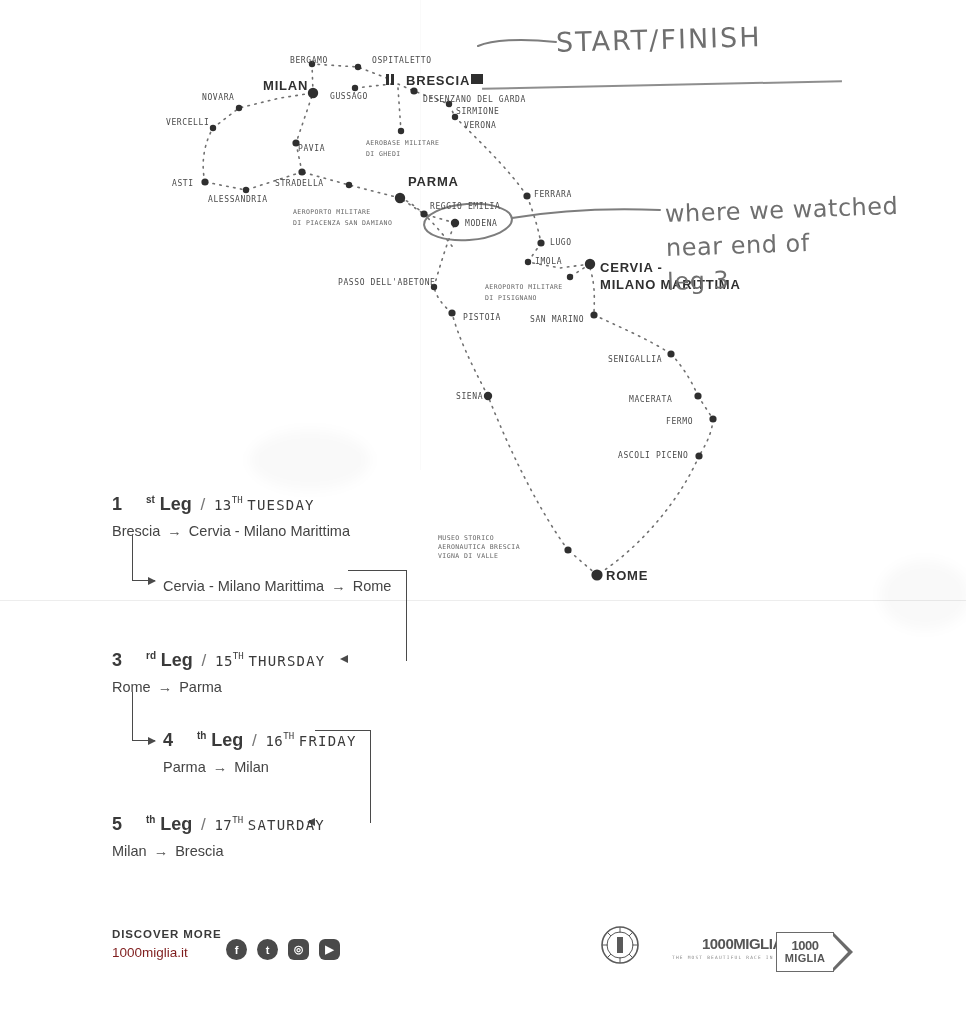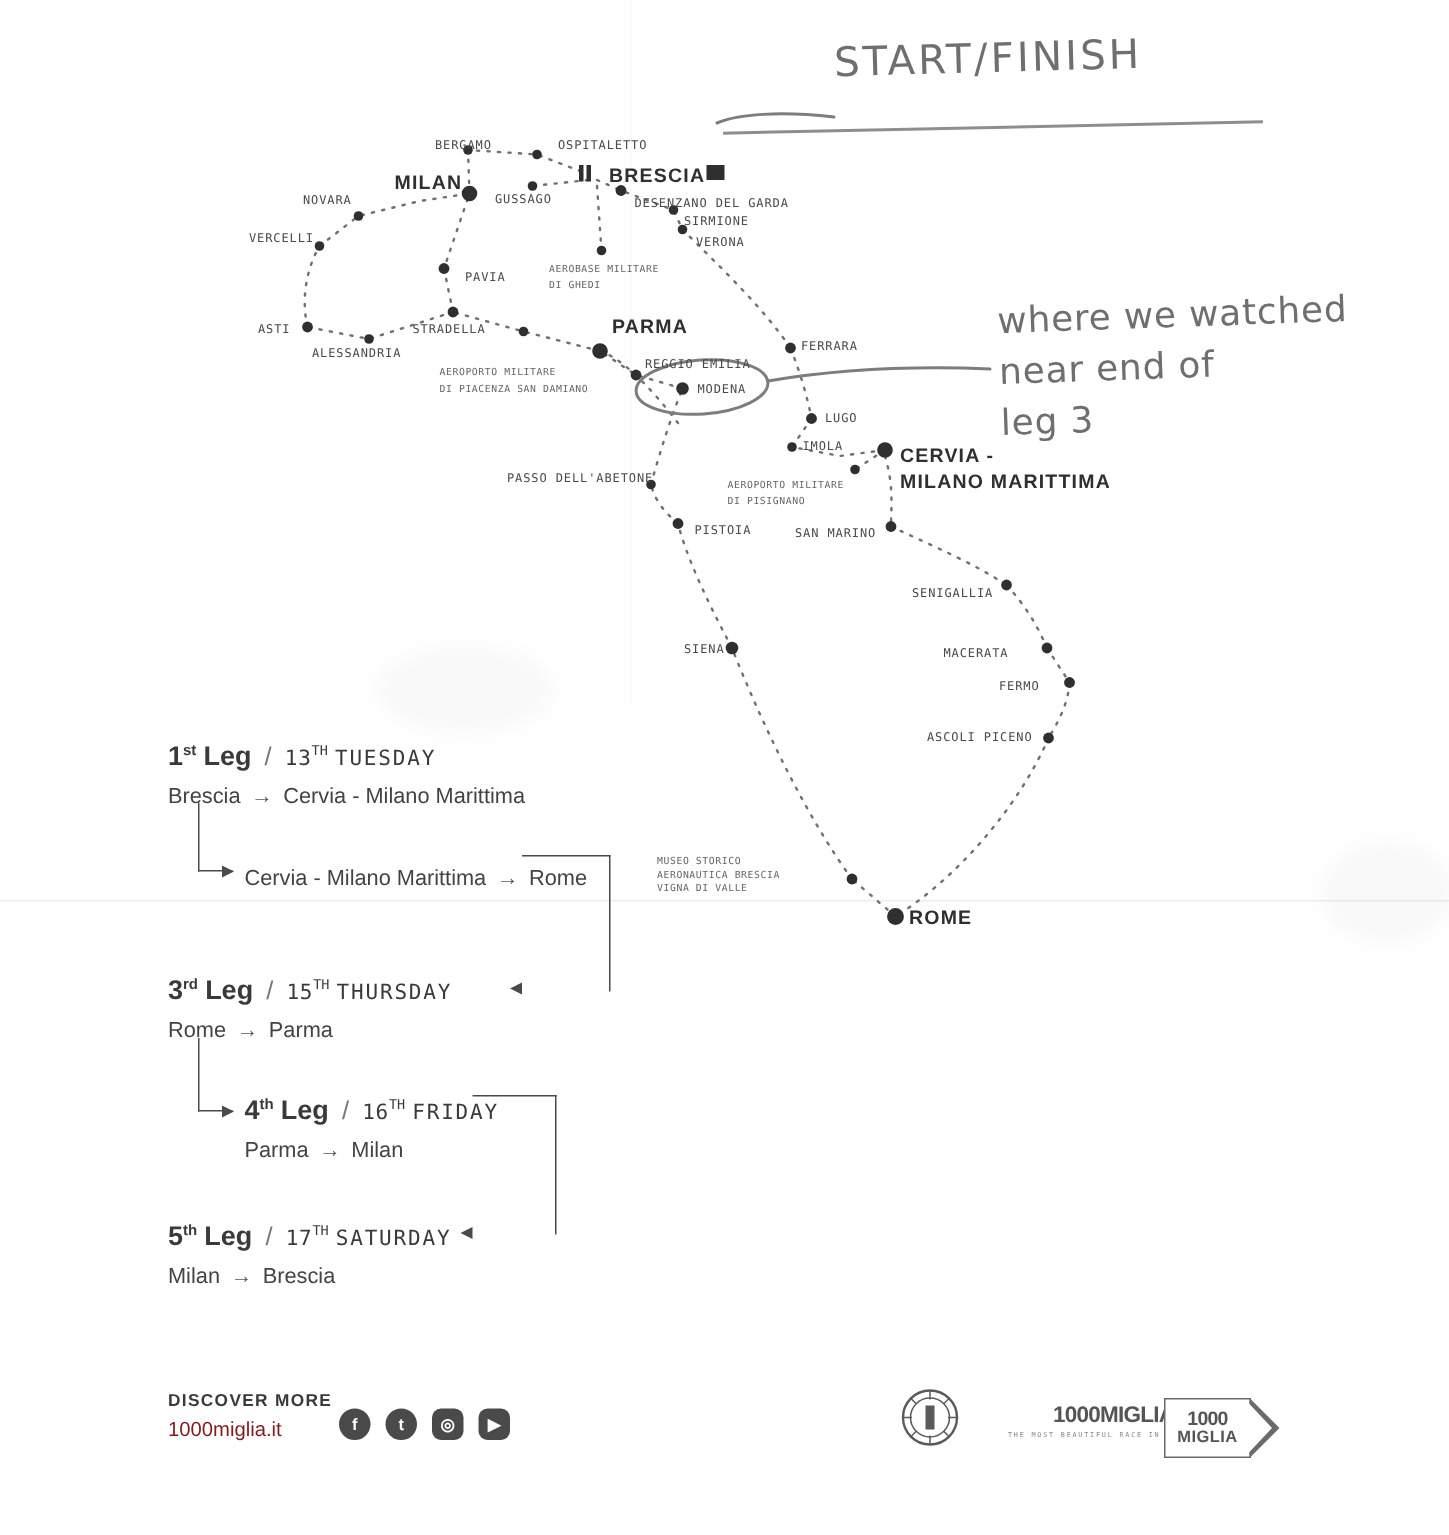--- a/index.html
+++ b/index.html
@@ -34,21 +34,20 @@
     background: rgba(0,0,0,0.025);
     filter: blur(6px);
   }
 
   
   #map-area {
     position: absolute;
     left: 0; top: 0;
     width: 810px;
     height: 620px;
-    margin-top: 36px;
   }
   #map-svg {
     position: absolute;
     left: 0; top: 0;
   }
   .city-label {
     position: absolute;
     font-family: "DejaVu Sans Mono", monospace;
     font-size: 8px;
     letter-spacing: 0.6px;
@@ -122,20 +121,21 @@
     white-space: nowrap;
   }
   .leg-title .ord {
     font-weight: bold;
     font-size: 18px;
   }
   .leg-title .sup {
     font-size: 10px;
     vertical-align: super;
     font-weight: bold;
+    margin-left: 24px;
   }
   .leg-title .legword {
     font-weight: bold;
     font-size: 18px;
   }
   .leg-title .sep {
     color: #777;
     padding: 0 4px;
   }
   .leg-title .daynum {
@@ -426,21 +426,21 @@
   <div class="city-label" style="left:290px; top:56px;">BERGAMO</div>
   <div class="city-label" style="left:356px; top:56px;padding-left:16px;">OSPITALETTO</div>
   <div class="city-label major" style="left:263px; top:78px;">MILAN</div>
   <div class="city-label major" style="left:406px; top:73px;">BRESCIA</div>
   <div class="city-label" style="left:330px; top:92px;">GUSSAGO</div>
   <div class="city-label" style="left:423px; top:95px;">DESENZANO DEL GARDA</div>
   <div class="city-label" style="left:456px; top:107px;">SIRMIONE</div>
   <div class="city-label" style="left:464px; top:121px;">VERONA</div>
   <div class="city-label" style="left:202px; top:93px;">NOVARA</div>
   <div class="city-label" style="left:166px; top:118px;">VERCELLI</div>
-  <div class="city-label" style="left:310px; top:144px;">PAVIA</div>
+  <div class="city-label" style="left:298px; top:144px;">PAVIA</div>
   <div class="city-label airbase two-line" style="left:366px; top:138px; white-space:pre-line;">AEROBASE MILITARE
 DI GHEDI</div>
   <div class="city-label" style="left:172px; top:179px;">ASTI</div>
   <div class="city-label" style="left:275px; top:179px;">STRADELLA</div>
   <div class="city-label" style="left:208px; top:195px;">ALESSANDRIA</div>
   <div class="city-label major" style="left:408px; top:174px;">PARMA</div>
   <div class="city-label airbase two-line" style="left:293px; top:207px; white-space:pre-line;">AEROPORTO MILITARE
 DI PIACENZA SAN DAMIANO</div>
   <div class="city-label" style="left:534px; top:190px;">FERRARA</div>
   <div class="city-label" style="left:430px; top:202px;">REGGIO EMILIA</div>

